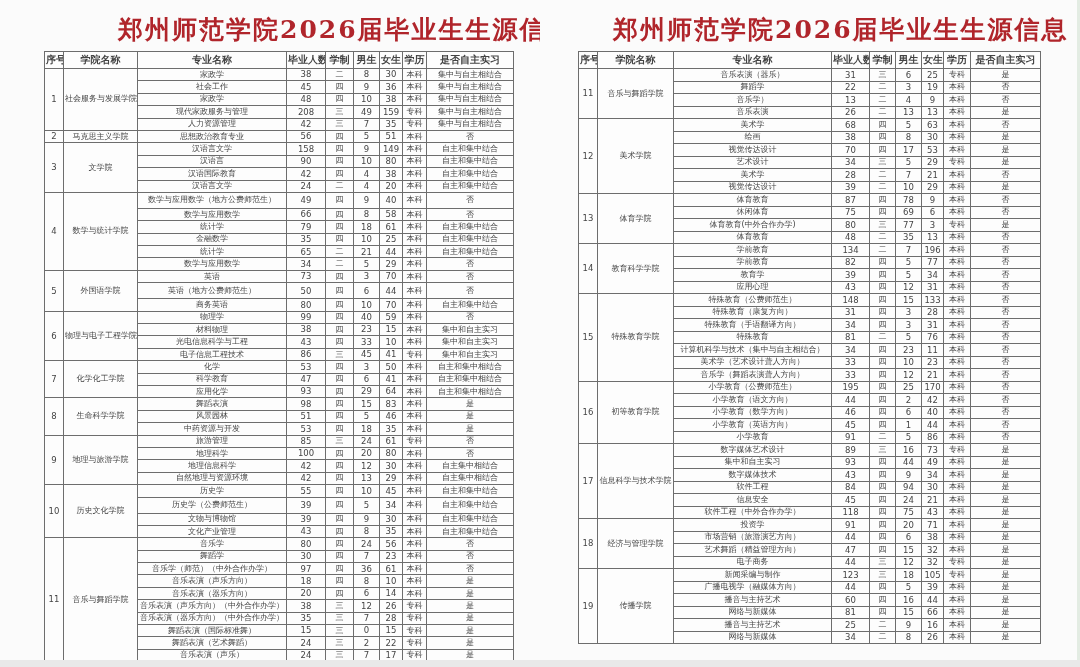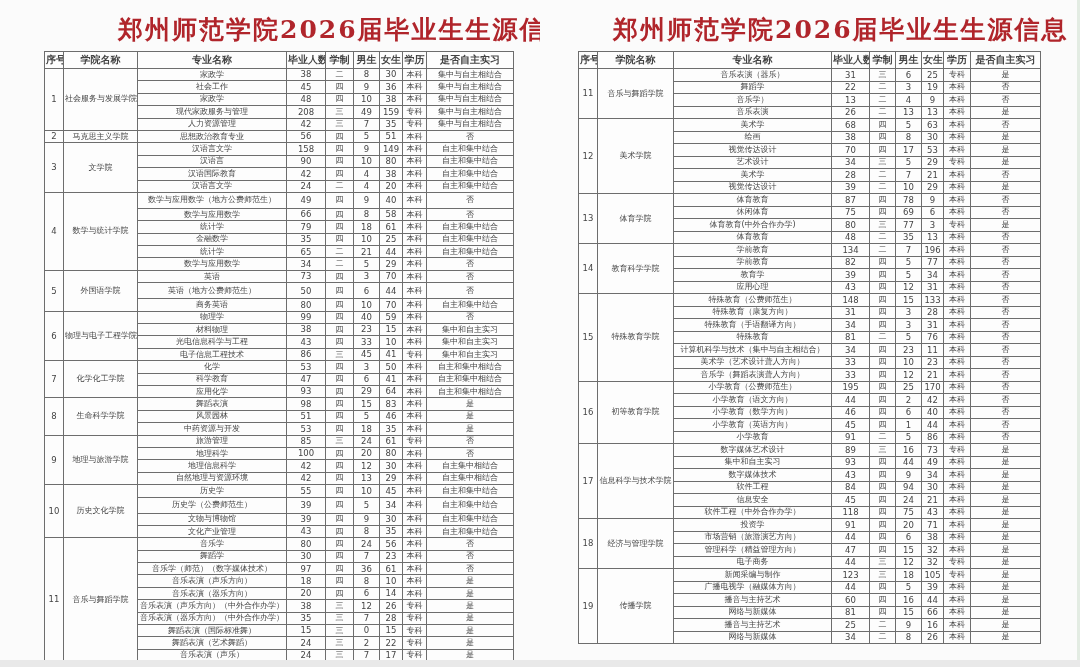--- a/index.html
+++ b/index.html
@@ -464,21 +464,21 @@
         <tr>
           <td>舞蹈学</td>
           <td class="num">30</td>
           <td>四</td>
           <td class="num">7</td>
           <td class="num">23</td>
           <td>本科</td>
           <td>否</td>
         </tr>
         <tr>
-          <td>音乐学（师范）（数字媒体技术）</td>
+          <td>音乐学（师范）（中外合作办学）</td>
           <td class="num">97</td>
           <td>四</td>
           <td class="num">36</td>
           <td class="num">61</td>
           <td>本科</td>
           <td>否</td>
         </tr>
         <tr>
           <td>音乐表演（声乐方向）</td>
           <td class="num">18</td>
@@ -926,21 +926,21 @@
         <tr>
           <td>市场营销（旅游演艺方向）</td>
           <td class="num">44</td>
           <td>四</td>
           <td class="num">6</td>
           <td class="num">38</td>
           <td>本科</td>
           <td>是</td>
         </tr>
         <tr>
-          <td>管理科学（精益管理方向）</td>
+          <td>艺术舞蹈（精益管理方向）</td>
           <td class="num">47</td>
           <td>四</td>
           <td class="num">15</td>
           <td class="num">32</td>
           <td>本科</td>
           <td>是</td>
         </tr>
         <tr>
           <td>电子商务</td>
           <td class="num">44</td>

